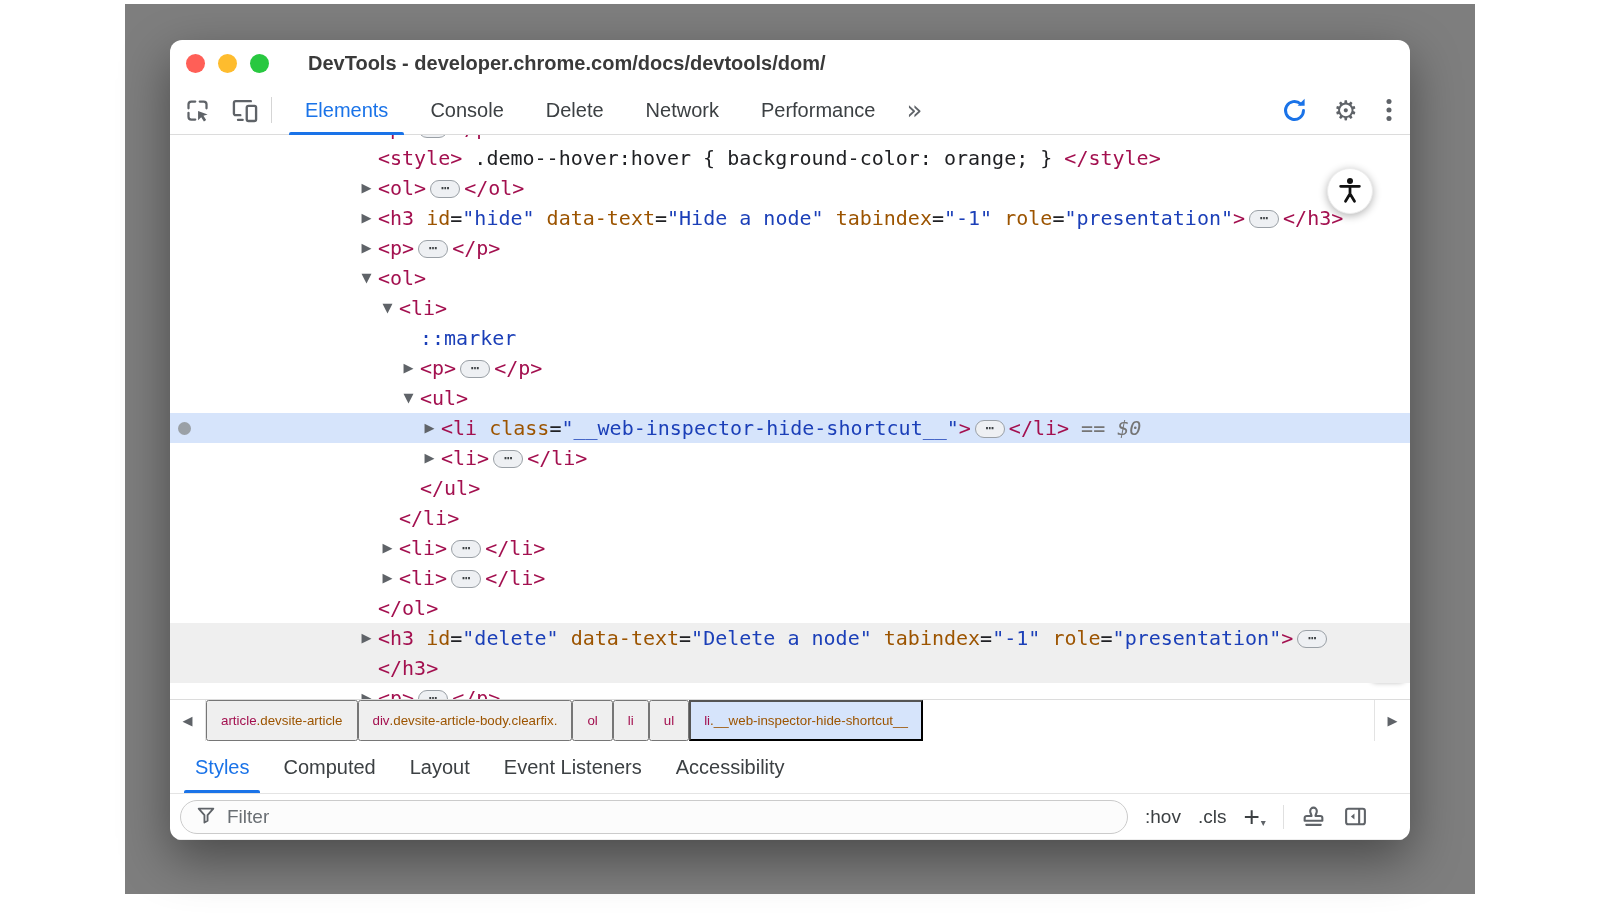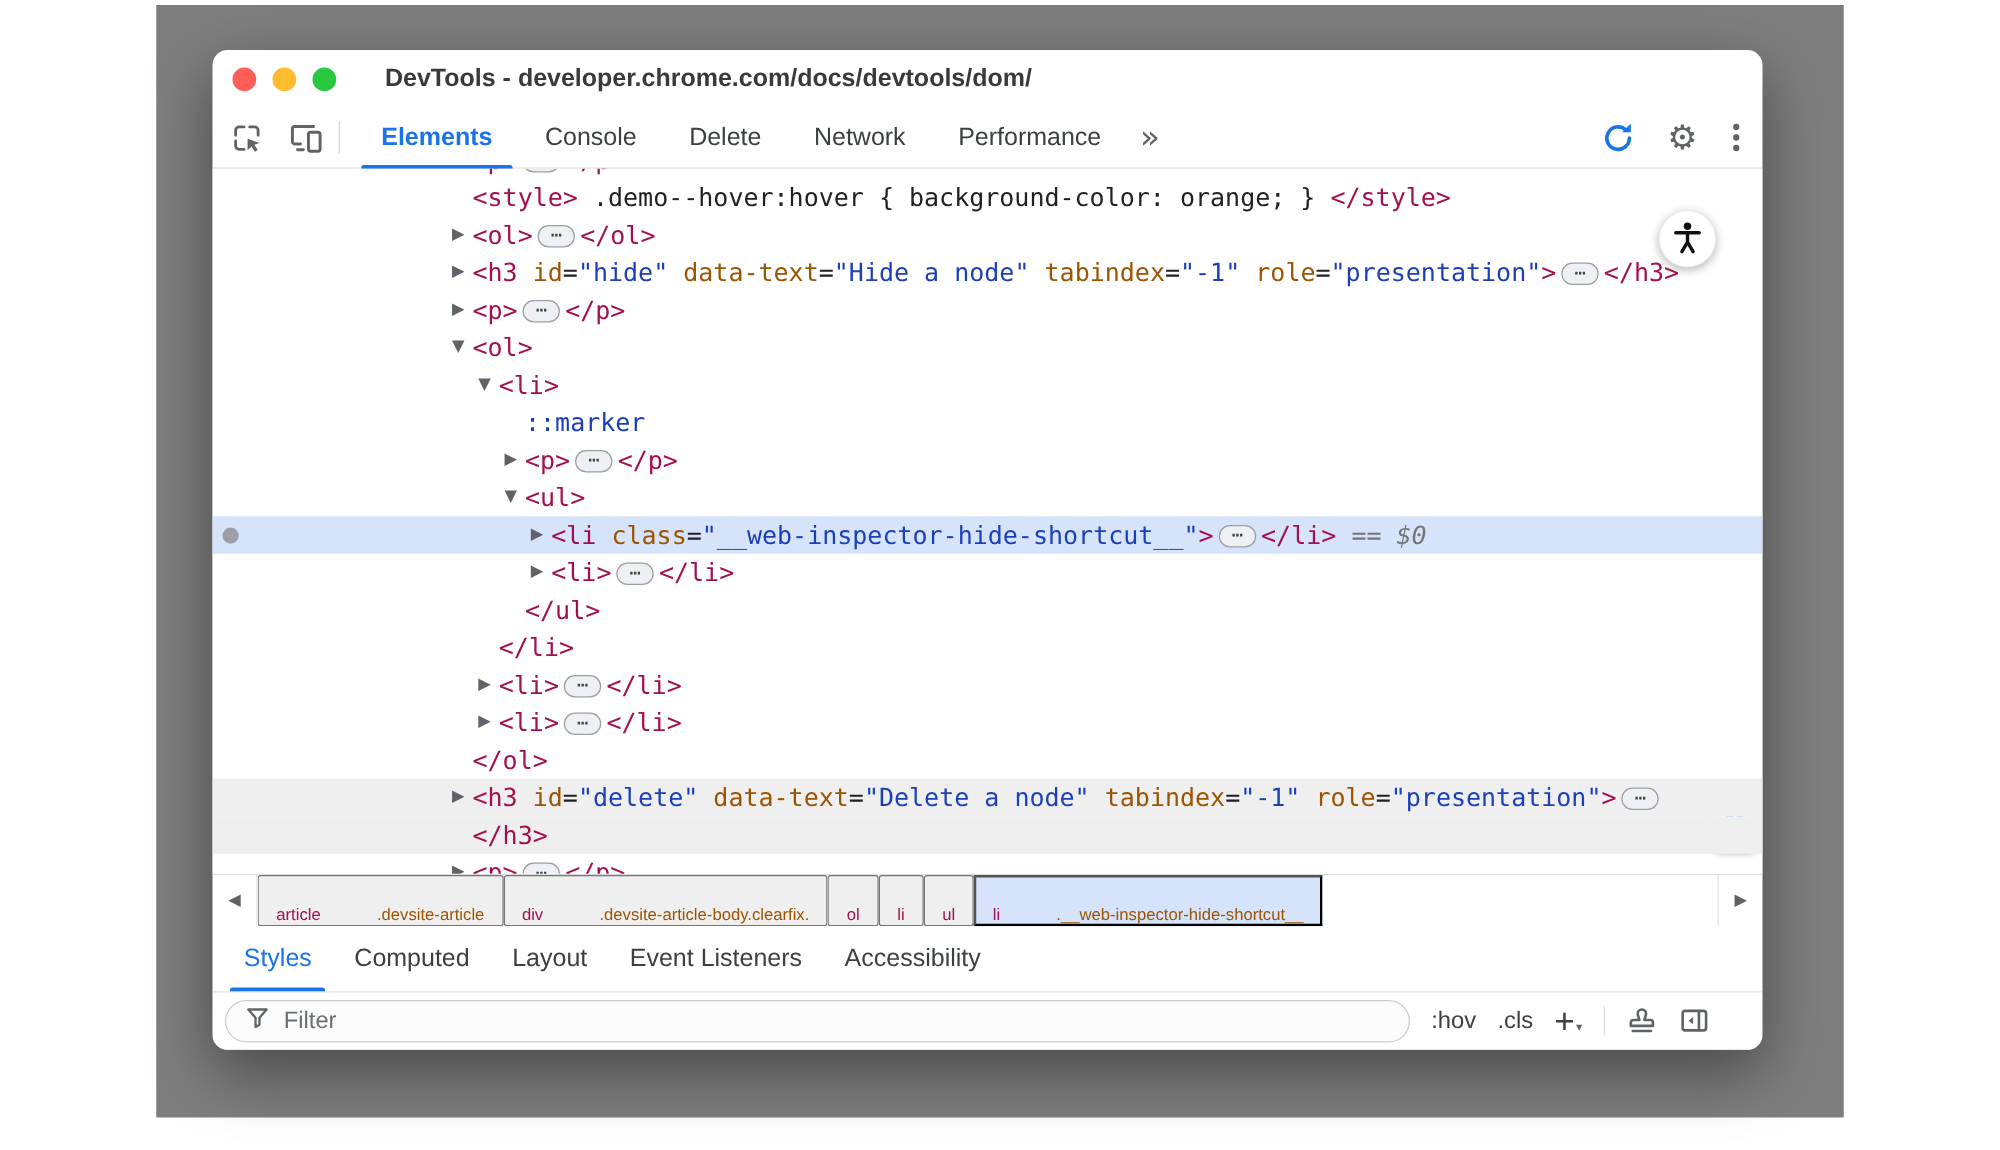--- a/index.html
+++ b/index.html
@@ -22,21 +22,21 @@
 
   
   .toolbar{ height:49px; flex:0 0 auto; display:flex; align-items:center; border-bottom:1px solid var(--border);
             padding:0 16px 0 14px; }
   .icon-btn{ background:none; border:none; padding:0; display:flex; align-items:center; justify-content:center;
              cursor:pointer; }
   .tool-left{ display:flex; align-items:center; gap:20px; }
   .vdiv{ width:1px; height:26px; background:#d5d5d5; margin:0 12px; }
   .tabs{ display:flex; align-items:stretch; height:49px; }
   .tab{ display:flex; align-items:center; padding:0 21px; font-size:20px; color:#3c4043; position:relative; cursor:pointer; }
-  .tab.active{ color:var(--accent);font-weight:bold; }
+  .tab.active{ color:var(--accent); }
   .tab.active::after{ content:""; position:absolute; left:5px; right:5px; bottom:0; height:3px;
                       background:var(--accent); border-radius:2px 2px 0 0; }
   .more-tabs{ font-size:26px; color:var(--muted); margin-left:10px; cursor:pointer; background:none; border:none;
               font-family:"DejaVu Sans", sans-serif; line-height:1; }
   .toolbar-right{ margin-left:auto; display:flex; align-items:center; gap:26px; }
   .gear{ font-family:"DejaVu Sans", sans-serif; font-size:27px; color:var(--muted); line-height:1; }
 
   
   .tree{ flex:1 1 auto; min-height:0; overflow:hidden; position:relative; background:#fff;
          font-family:"DejaVu Sans Mono", monospace; font-size:20px; }
@@ -62,23 +62,23 @@
              display:flex; align-items:center; justify-content:center; cursor:pointer; }
 
   
   .crumb-bar{ height:42px; flex:0 0 auto; border-top:1px solid var(--border); display:flex; align-items:stretch;
               font-family:"DejaVu Sans Mono", monospace; font-size:16px; }
   .crumb-nav{ width:36px; display:flex; align-items:center; justify-content:center; color:var(--muted);
               background:none; border:none; font-size:13px; cursor:pointer; font-family:"DejaVu Sans", sans-serif; }
   .crumb-nav.left{ border-right:1px solid #e3e3e3; }
   .crumb-nav.right{ border-left:1px solid #e3e3e3; margin-left:auto; }
   .crumbs{ display:flex; align-items:stretch; overflow:hidden; }
-  .crumb{ display:flex; align-items:flex-end; padding:0 13px; white-space:nowrap; cursor:pointer; }
+  .crumb{ display:flex; align-items:center; padding:0 13px; white-space:nowrap; cursor:pointer; }
   .crumb.selected{ background:var(--sel); }
-  .crumb-tag{ color:var(--tag); } .crumb-classes{ color:var(--attr);margin-left:45px; }
+  .crumb-tag{ color:var(--tag); } .crumb-classes{ color:var(--attr); }
 
   
   .side-tabs{ height:53px; flex:0 0 auto; display:flex; align-items:stretch; padding-left:8px;
               border-bottom:1px solid #e4e4e4; }
   .side-tab{ display:flex; align-items:center; padding:12px 17px; font-size:20px; color:#3c4043; position:relative; cursor:pointer; }
   .side-tab.active{ color:var(--accent); }
   .side-tab.active::after{ content:""; position:absolute; left:6px; right:6px; bottom:0; height:3px;
                            background:var(--accent); border-radius:2px 2px 0 0; }
 
   

